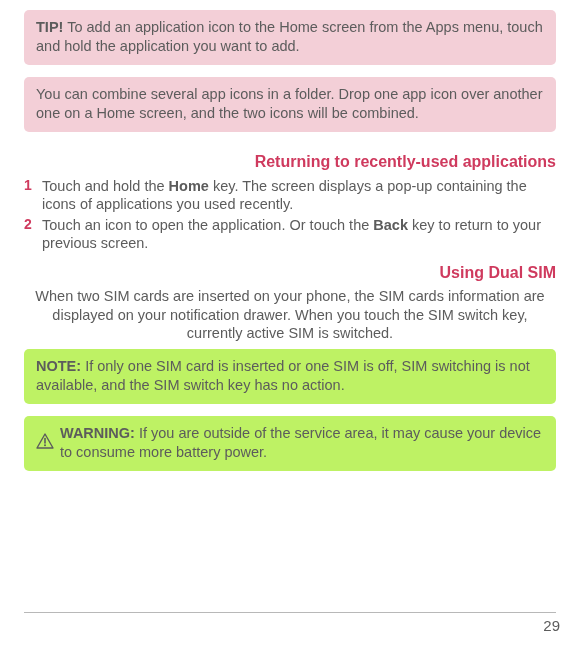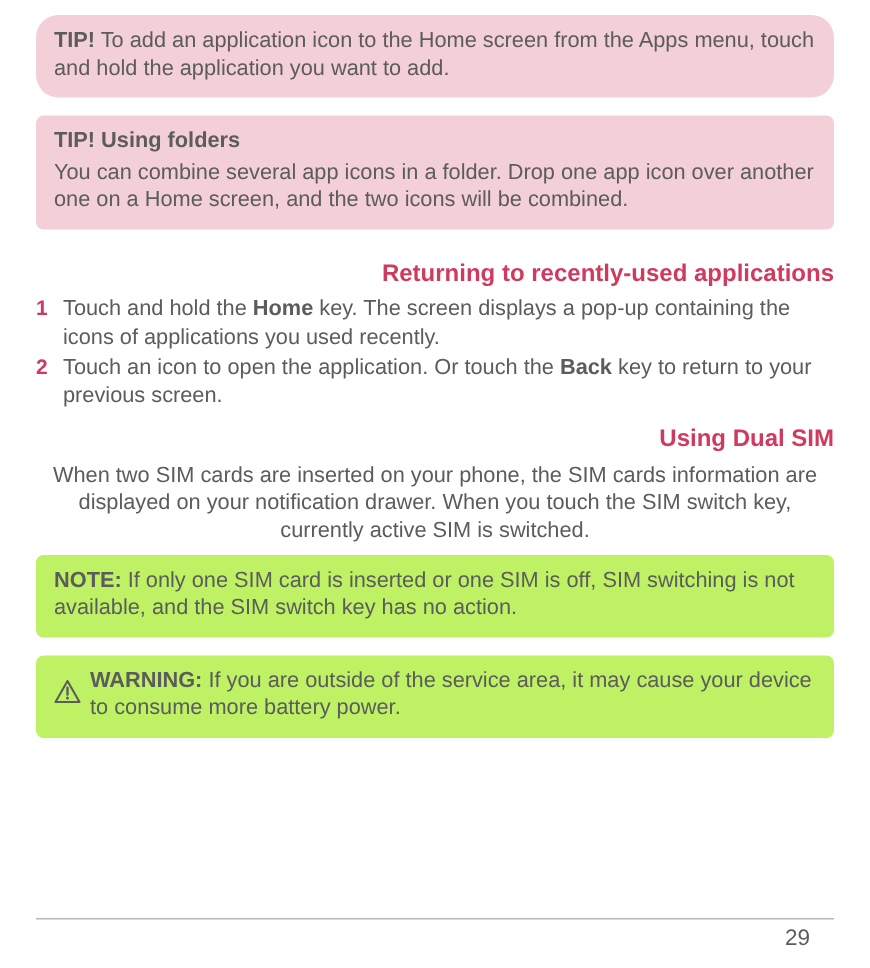--- a/index.html
+++ b/index.html
@@ -13,21 +13,21 @@
     font-size: 14.5px;
     line-height: 1.28;
   }
   .tip-box {
     background: #f3cfd7;
     border-radius: 5px;
     padding: 8px 12px 10px 12px;
     margin-bottom: 12px;
     color: #5c5c5c;
   }
-  .tip-box.first { margin-top: 0; border-radius: 15px; }
+  .tip-box.first { margin-top: 0; }
   .tip-title { font-weight: bold; display: inline; }
   .tip-body { display: inline; }
   .tip-title-block { font-weight: bold; display: block; margin-bottom: 2px; }
   h2.section {
     color: #cf3a5e;
     font-size: 16px;
     font-weight: bold;
     margin: 20px 0 4px 0;
     text-align: right;
   }
@@ -55,34 +55,33 @@
   .page-num-rule {
     position: absolute;
     bottom: 32px;
     right: 24px;
     left: 24px;
     border-top: 1px solid #b8b8b8;
   }
   .page-num {
     position: absolute;
     bottom: 10px;
-    right: 40px;
+    right: 20px;
     font-size: 15px;
     color: #5c5c5c;
   }
 </style>
 </head>
 <body>
 
 <div class="tip-box first">
   <span class="tip-title">TIP!</span><span class="tip-body"> To add an application icon to the Home screen from the Apps menu, touch and hold the application you want to add.</span>
 </div>
 
 <div class="tip-box">
-  <span class="tip-title-block">TIP! Using folders</span>
   <span>You can combine several app icons in a folder. Drop one app icon over another one on a Home screen, and the two icons will be combined.</span>
 </div>
 
 <h2 class="section">Returning to recently-used applications</h2>
 <ol class="steps">
   <li>
     <span class="step-num">1</span>
     <span class="step-text">
       <span>Touch and hold the </span><span class="bold">Home</span><span> key. The screen displays a pop-up containing the icons of applications you used recently.</span>
     </span>

